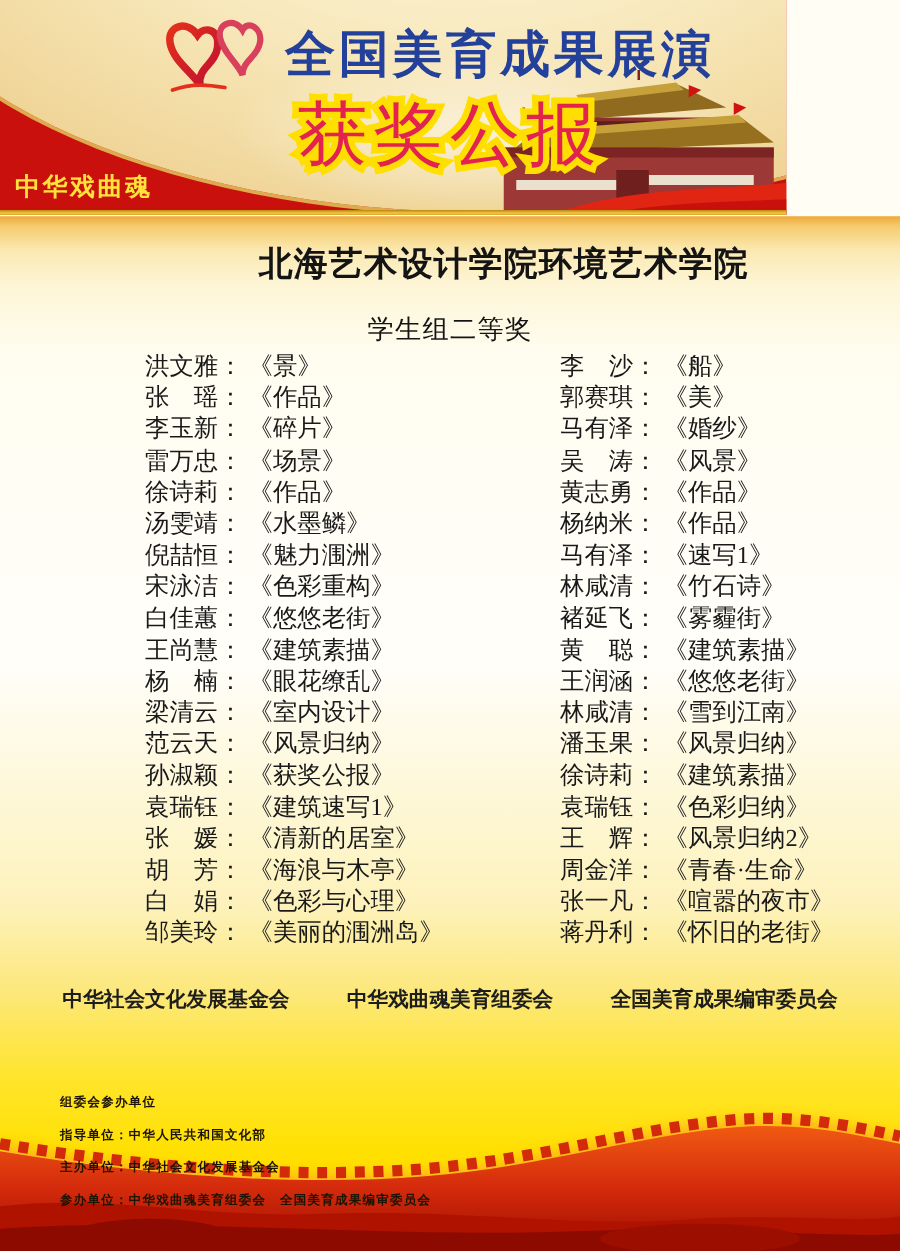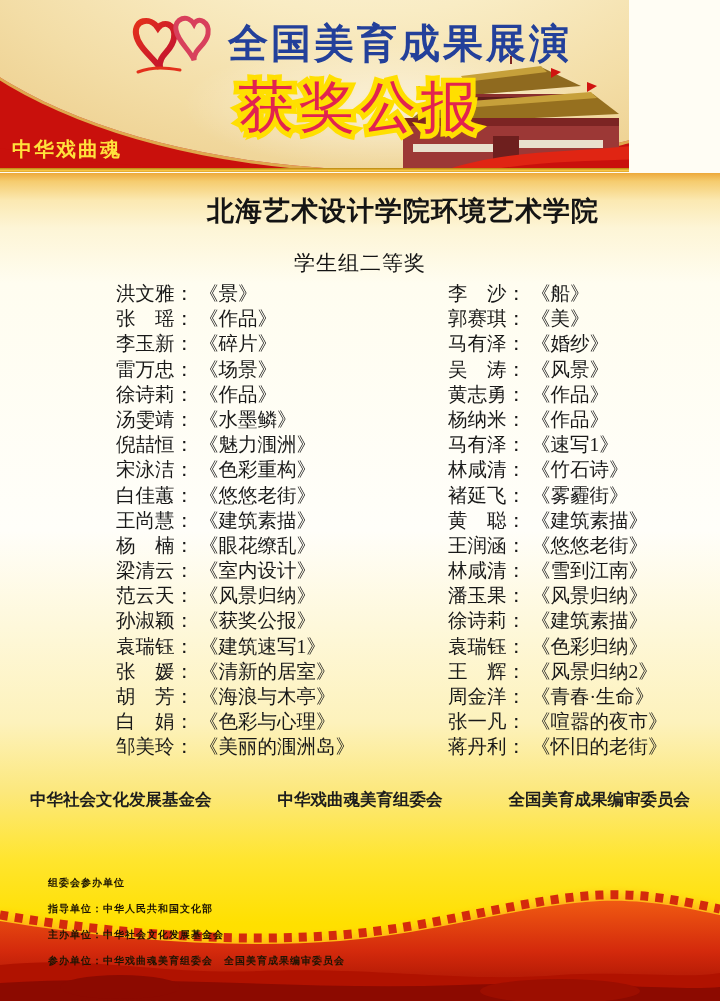--- a/index.html
+++ b/index.html
@@ -43,21 +43,21 @@
     font-size:21px;font-weight:500;color:#141414;letter-spacing:1px;}
   .columns{position:absolute;left:0;top:108px;width:720px;display:flex;padding-left:20px;}
   .col{display:flex;flex-direction:column;}
   .col.left{margin-left:96px;width:300px;}
   .col.right{margin-left:32px;width:290px;}
   .row{height:25.2px;line-height:25.2px;white-space:nowrap;
     font-size:19.5px;font-weight:500;color:#191919;}
   .row .name{display:inline-block;}
   .row .work{display:inline-block;}
   .orgs{position:absolute;left:0;top:616px;width:720px;display:flex;
-    justify-content:center;gap:66px;font-size:16.5px;font-weight:bold;color:#1d1d1d;white-space:nowrap;}
+    justify-content:center;gap:46px;font-size:16.5px;font-weight:bold;color:#1d1d1d;white-space:nowrap;}
   
   .footer{position:absolute;left:0;top:860px;width:720px;height:141px;
     background:linear-gradient(180deg,#ffe52e,#ffe000 45%,#ffd900);}
   .footer-lines{position:absolute;left:48px;top:10px;z-index:5;
     font-size:10px;font-weight:bold;color:#1d1403;line-height:26px;letter-spacing:1px;}
   .greatwall{position:absolute;left:0;bottom:0;width:720px;height:122px;z-index:1;}
 </style>
 </head>
 <body>
 

